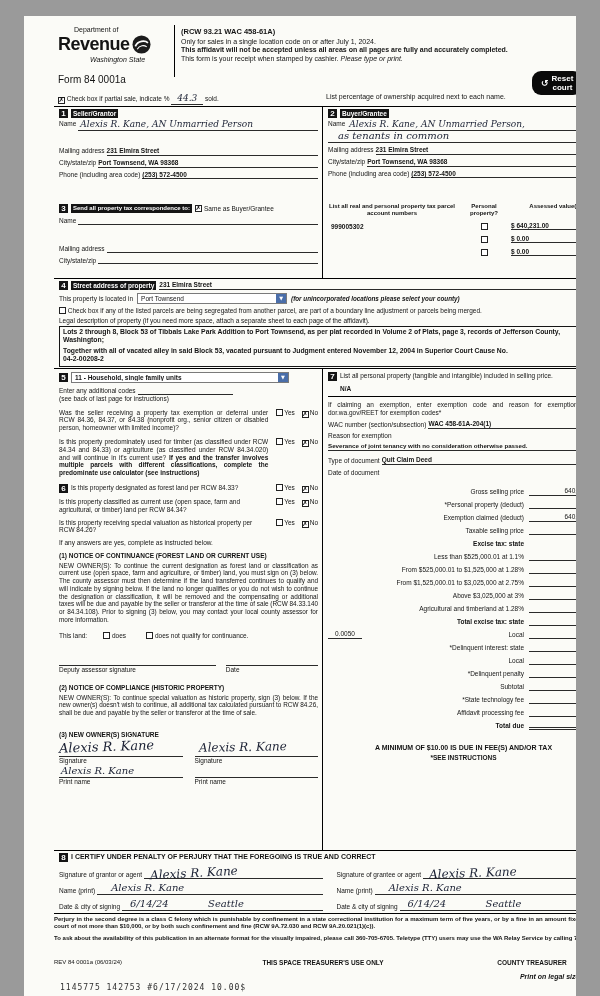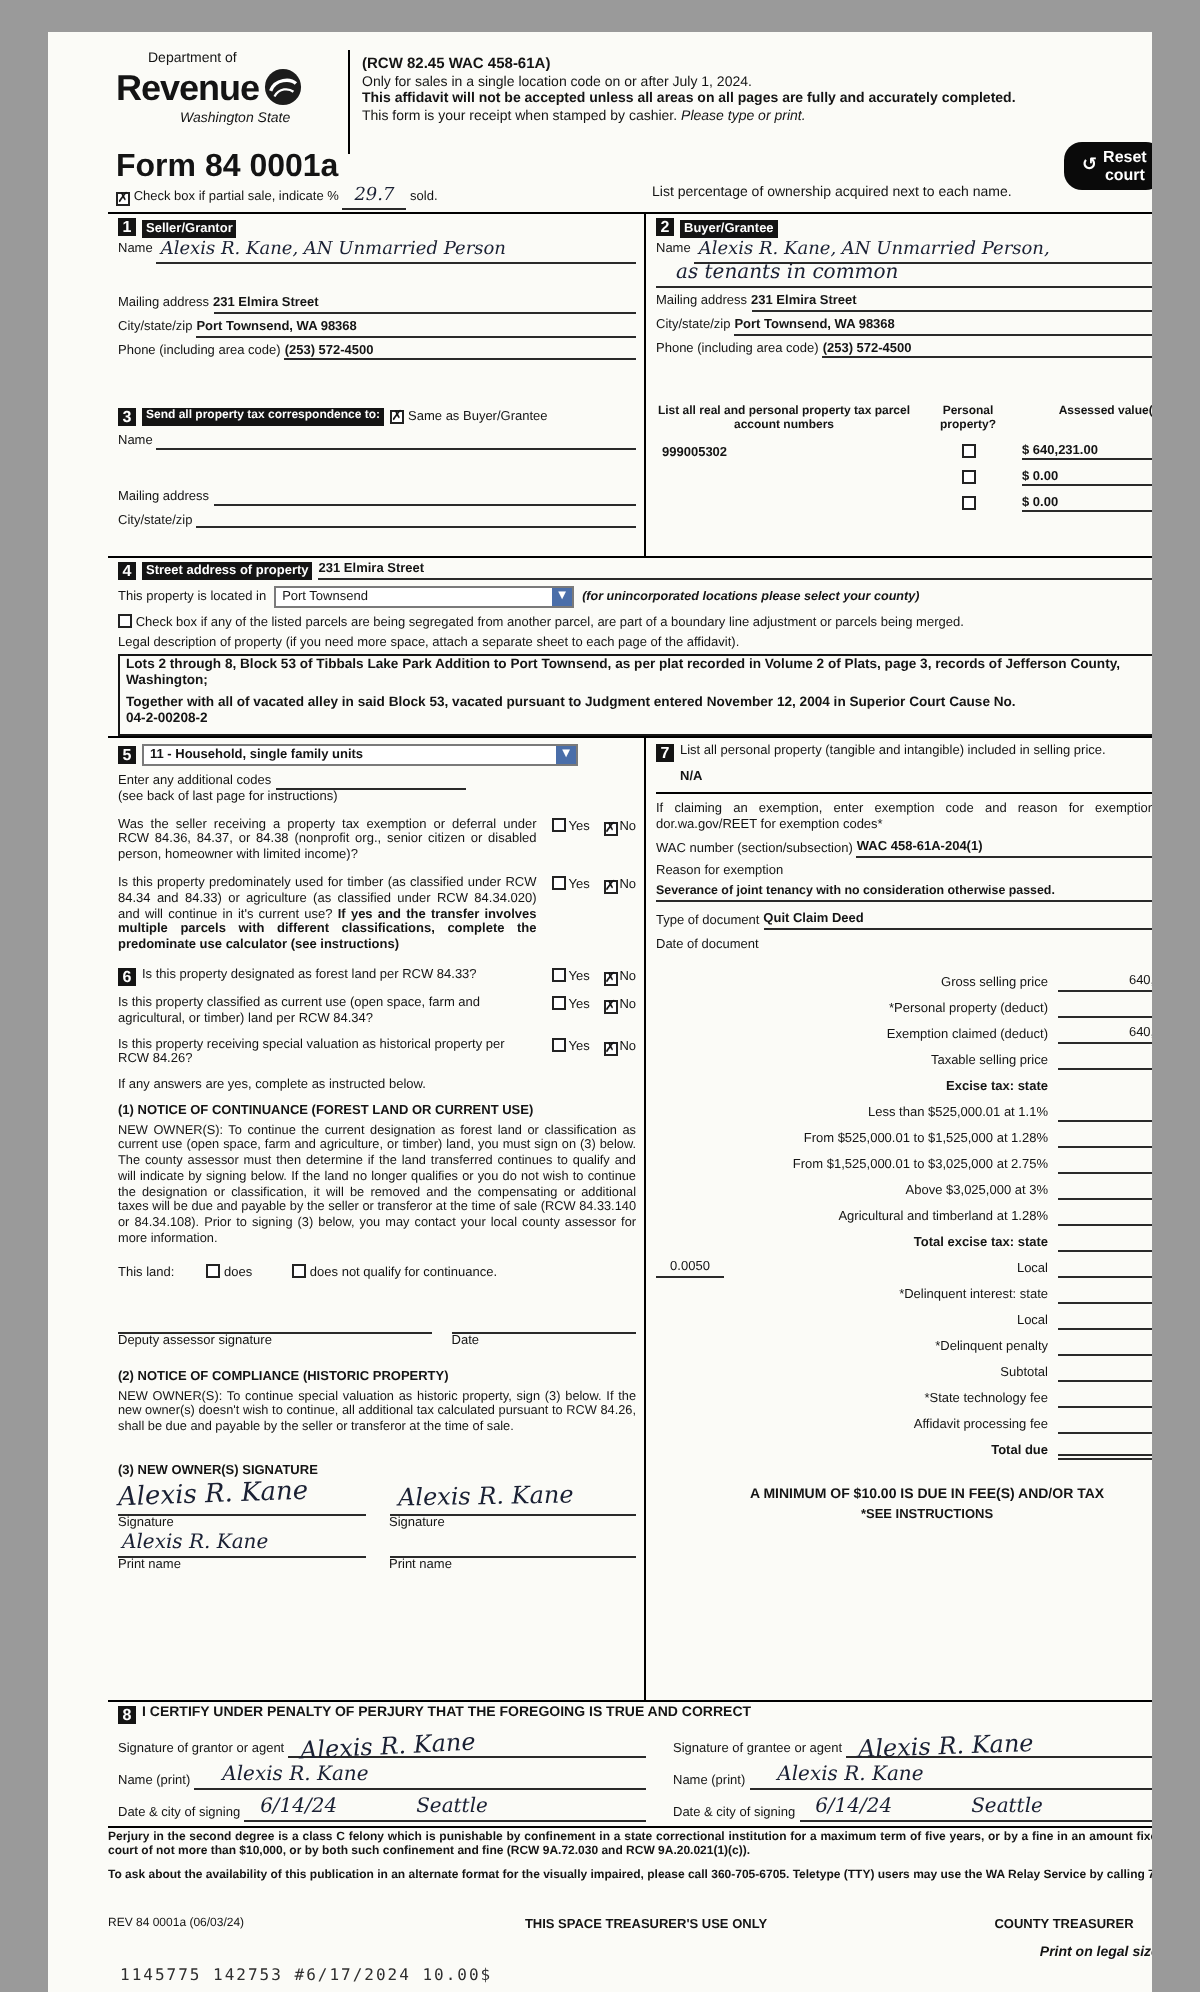--- a/index.html
+++ b/index.html
@@ -48,39 +48,39 @@
             <circle cx="10" cy="10" r="9.5" fill="#1c1c1c"></circle>
             <path d="M3.5 12 C6 5.5,14 5.5,16.8 8.2" stroke="#fff" stroke-width="1.8" fill="none"></path>
             <path d="M5.5 15 C8 10.5,13 10.5,15.5 12.5" stroke="#fff" stroke-width="1.2" fill="none"></path>
           </svg></span>
     </div>
     <div class="it" style="font-size:7px;margin-left:32px">Washington State</div>
   </div>
   <div class="abs" style="left:150px;top:9px;height:52px;border-left:1.5px solid #000"></div>
   <div class="abs" style="left:157px;top:11px;width:404px">
     <div style="display:flex;align-items:baseline;gap:4px">
-      <span style="font-size:7.5px;font-weight:700">(RCW 82.45 WAC 458-61A)</span>
+      <span style="font-size:7.5px;font-weight:700">(RCW 93.21 WAC 458-61A)</span>
     </div>
     <div style="font-size:7px;margin-top:2px">Only for sales in a single location code on or after July 1, 2024.</div>
     <div style="font-size:7px;font-weight:700">This affidavit will not be accepted unless all areas on all pages are fully and accurately completed.</div>
     <div style="font-size:7px"><span>This form is your receipt when stamped by cashier.</span> <span class="it">Please type or print.</span></div>
   </div>
-  <div class="abs" style="left:34px;top:58px;font-size:16px;font-weight:700">Form 84 0001a</div>
+  <div class="abs" style="left:34px;top:58px;font-size:10px;font-weight:400">Form 84 0001a</div>
   <button class="reset-btn abs" style="left:508px;top:55px">
     <span class="reset-ic">↺</span>
     <span>Reset court</span>
   </button>
 
   <div class="abs row" style="left:34px;top:77px;width:544px;align-items:flex-start">
     <div style="width:268px">
       <span class="cb">
           <span class="mk">✗</span>
         </span>
       <span>Check box if partial sale, indicate %</span>
-      <span class="fill" style="display:inline-block;width:32px;text-align:center"><span class="hand" style="font-size:9px">29.7</span></span>
+      <span class="fill" style="display:inline-block;width:32px;text-align:center"><span class="hand" style="font-size:9px">44.3</span></span>
       <span>sold.</span>
     </div>
     <div class="grow" style="font-size:7px">List percentage of ownership acquired next to each name.</div>
   </div>
 
   <div class="abs row" style="left:30px;top:90px;width:548px;height:96px;border-top:1px solid #000">
     <div style="width:268px;padding:2px 4px 0 5px">
       <div><span class="num">1</span><span class="chip">Seller/Grantor</span></div>
       <div class="row" style="margin-top:2px">
           <span class="flabel">Name</span>

